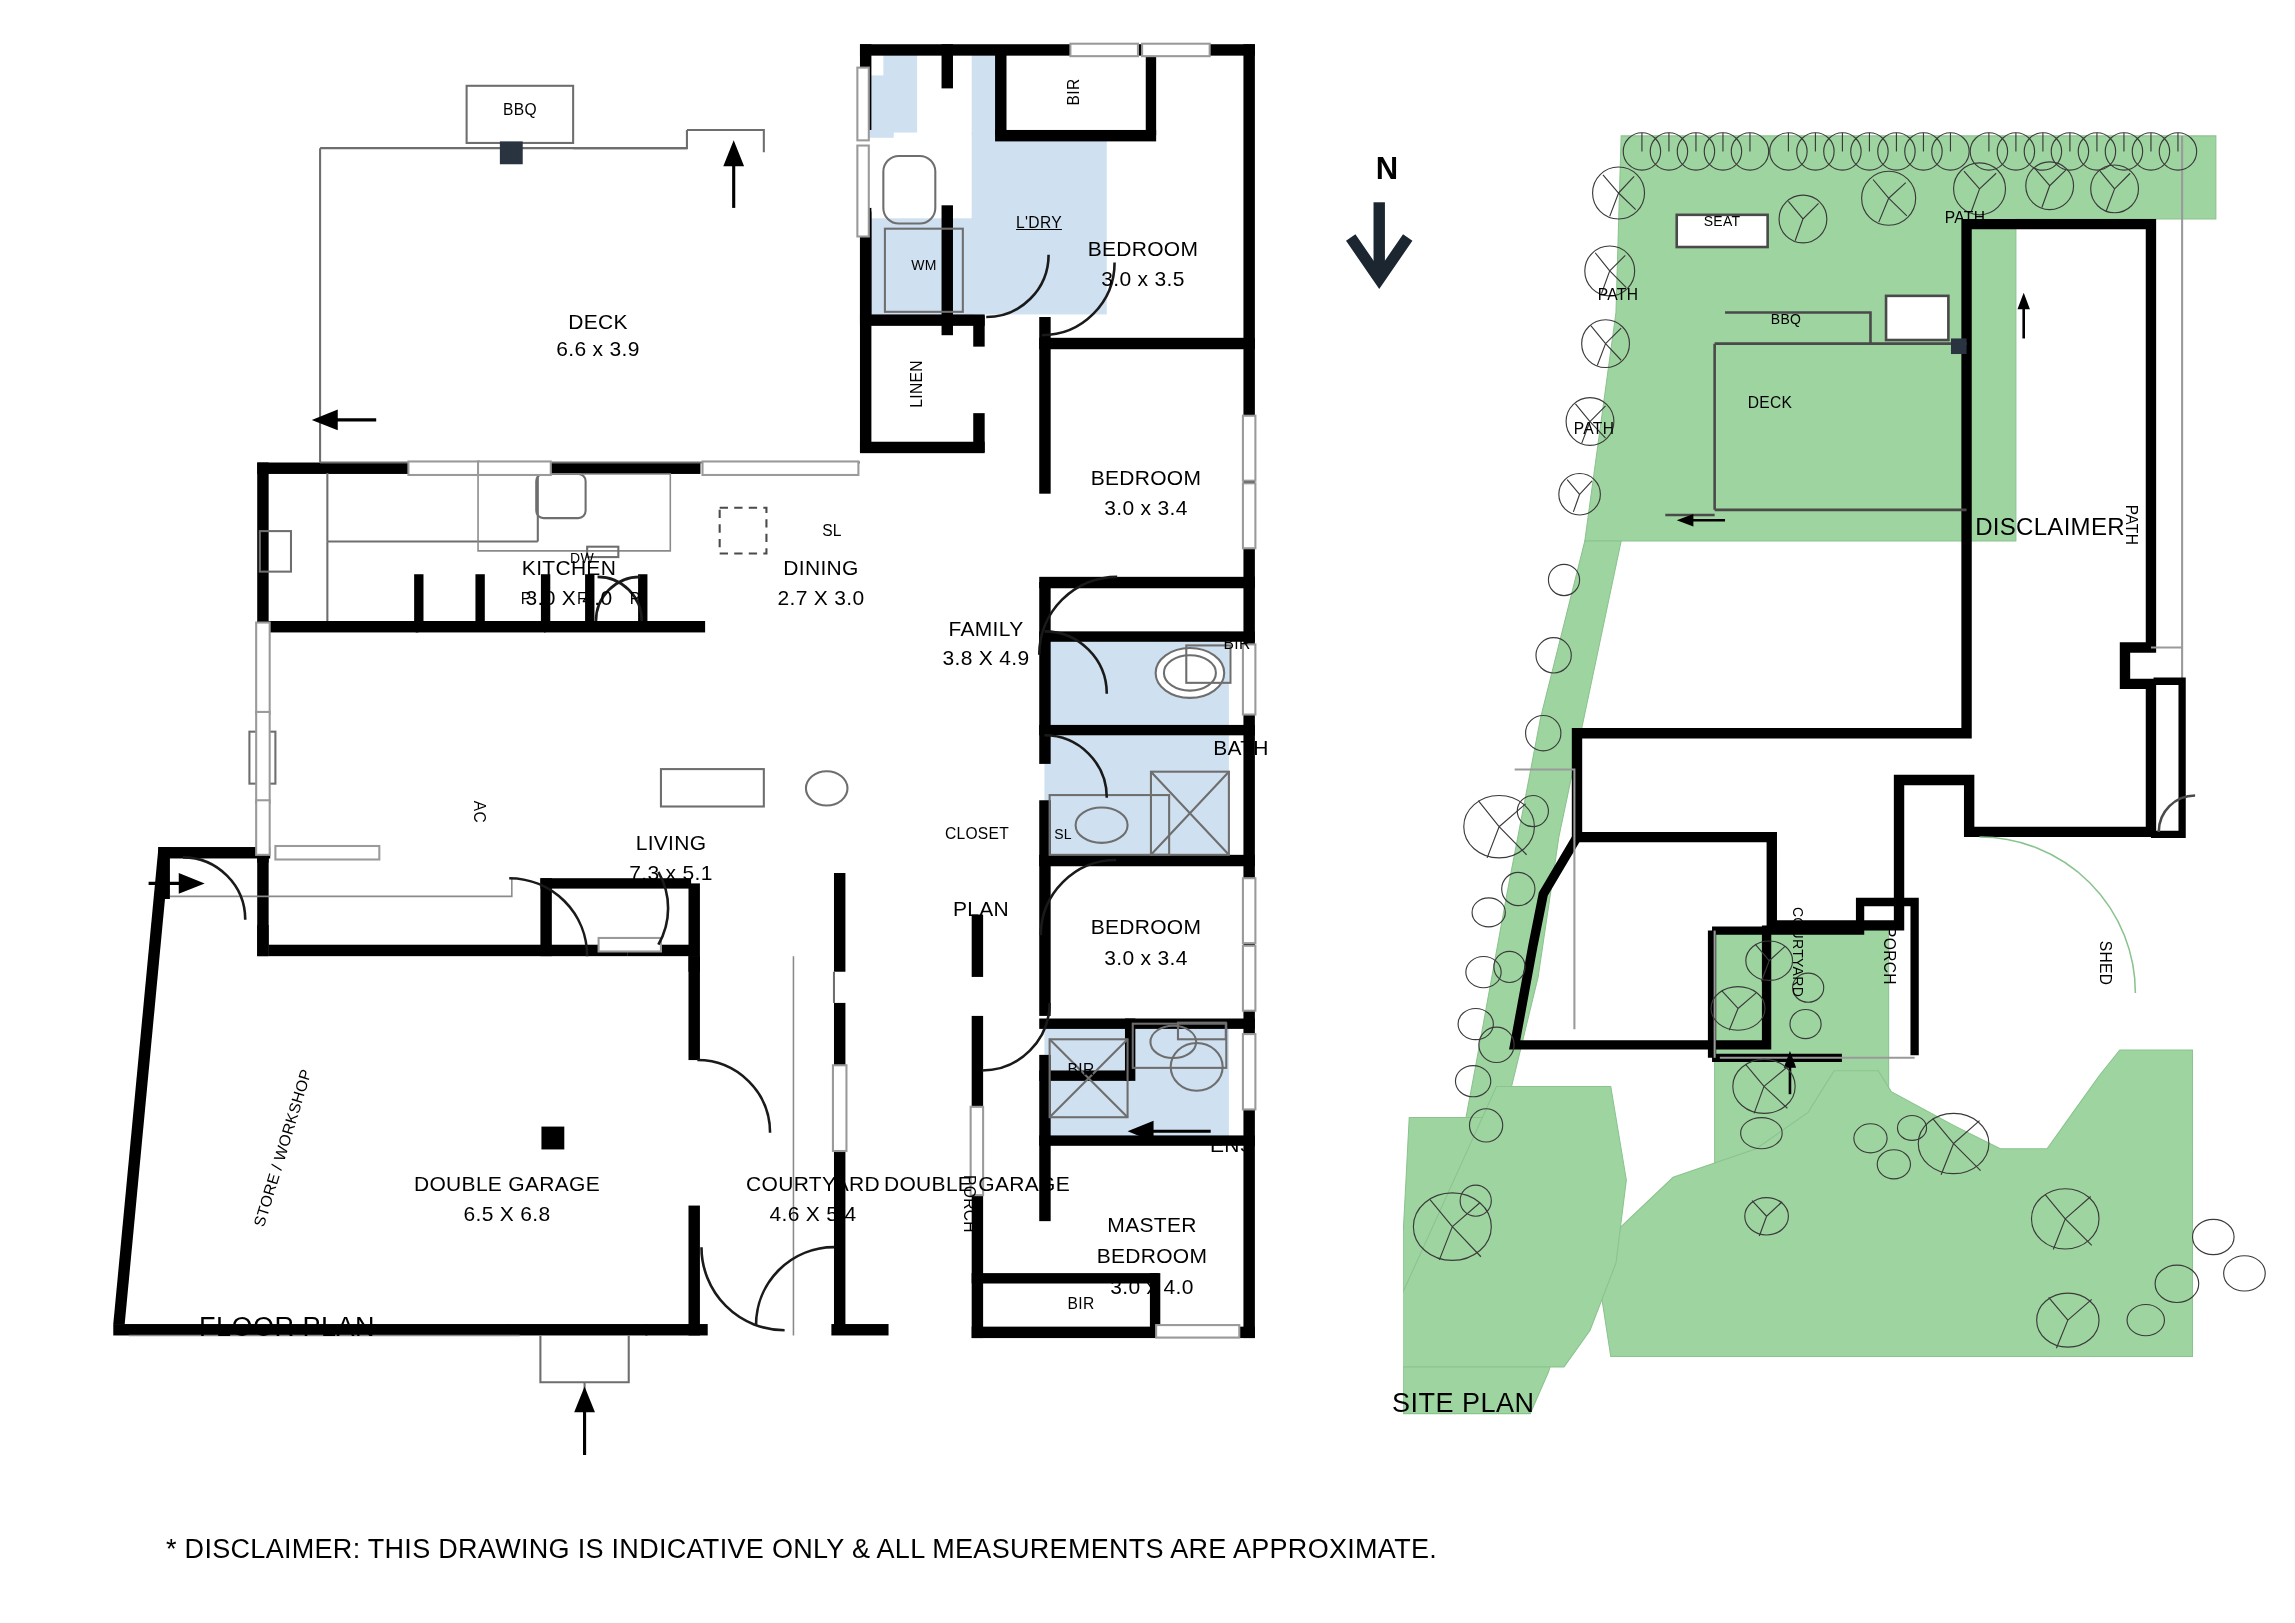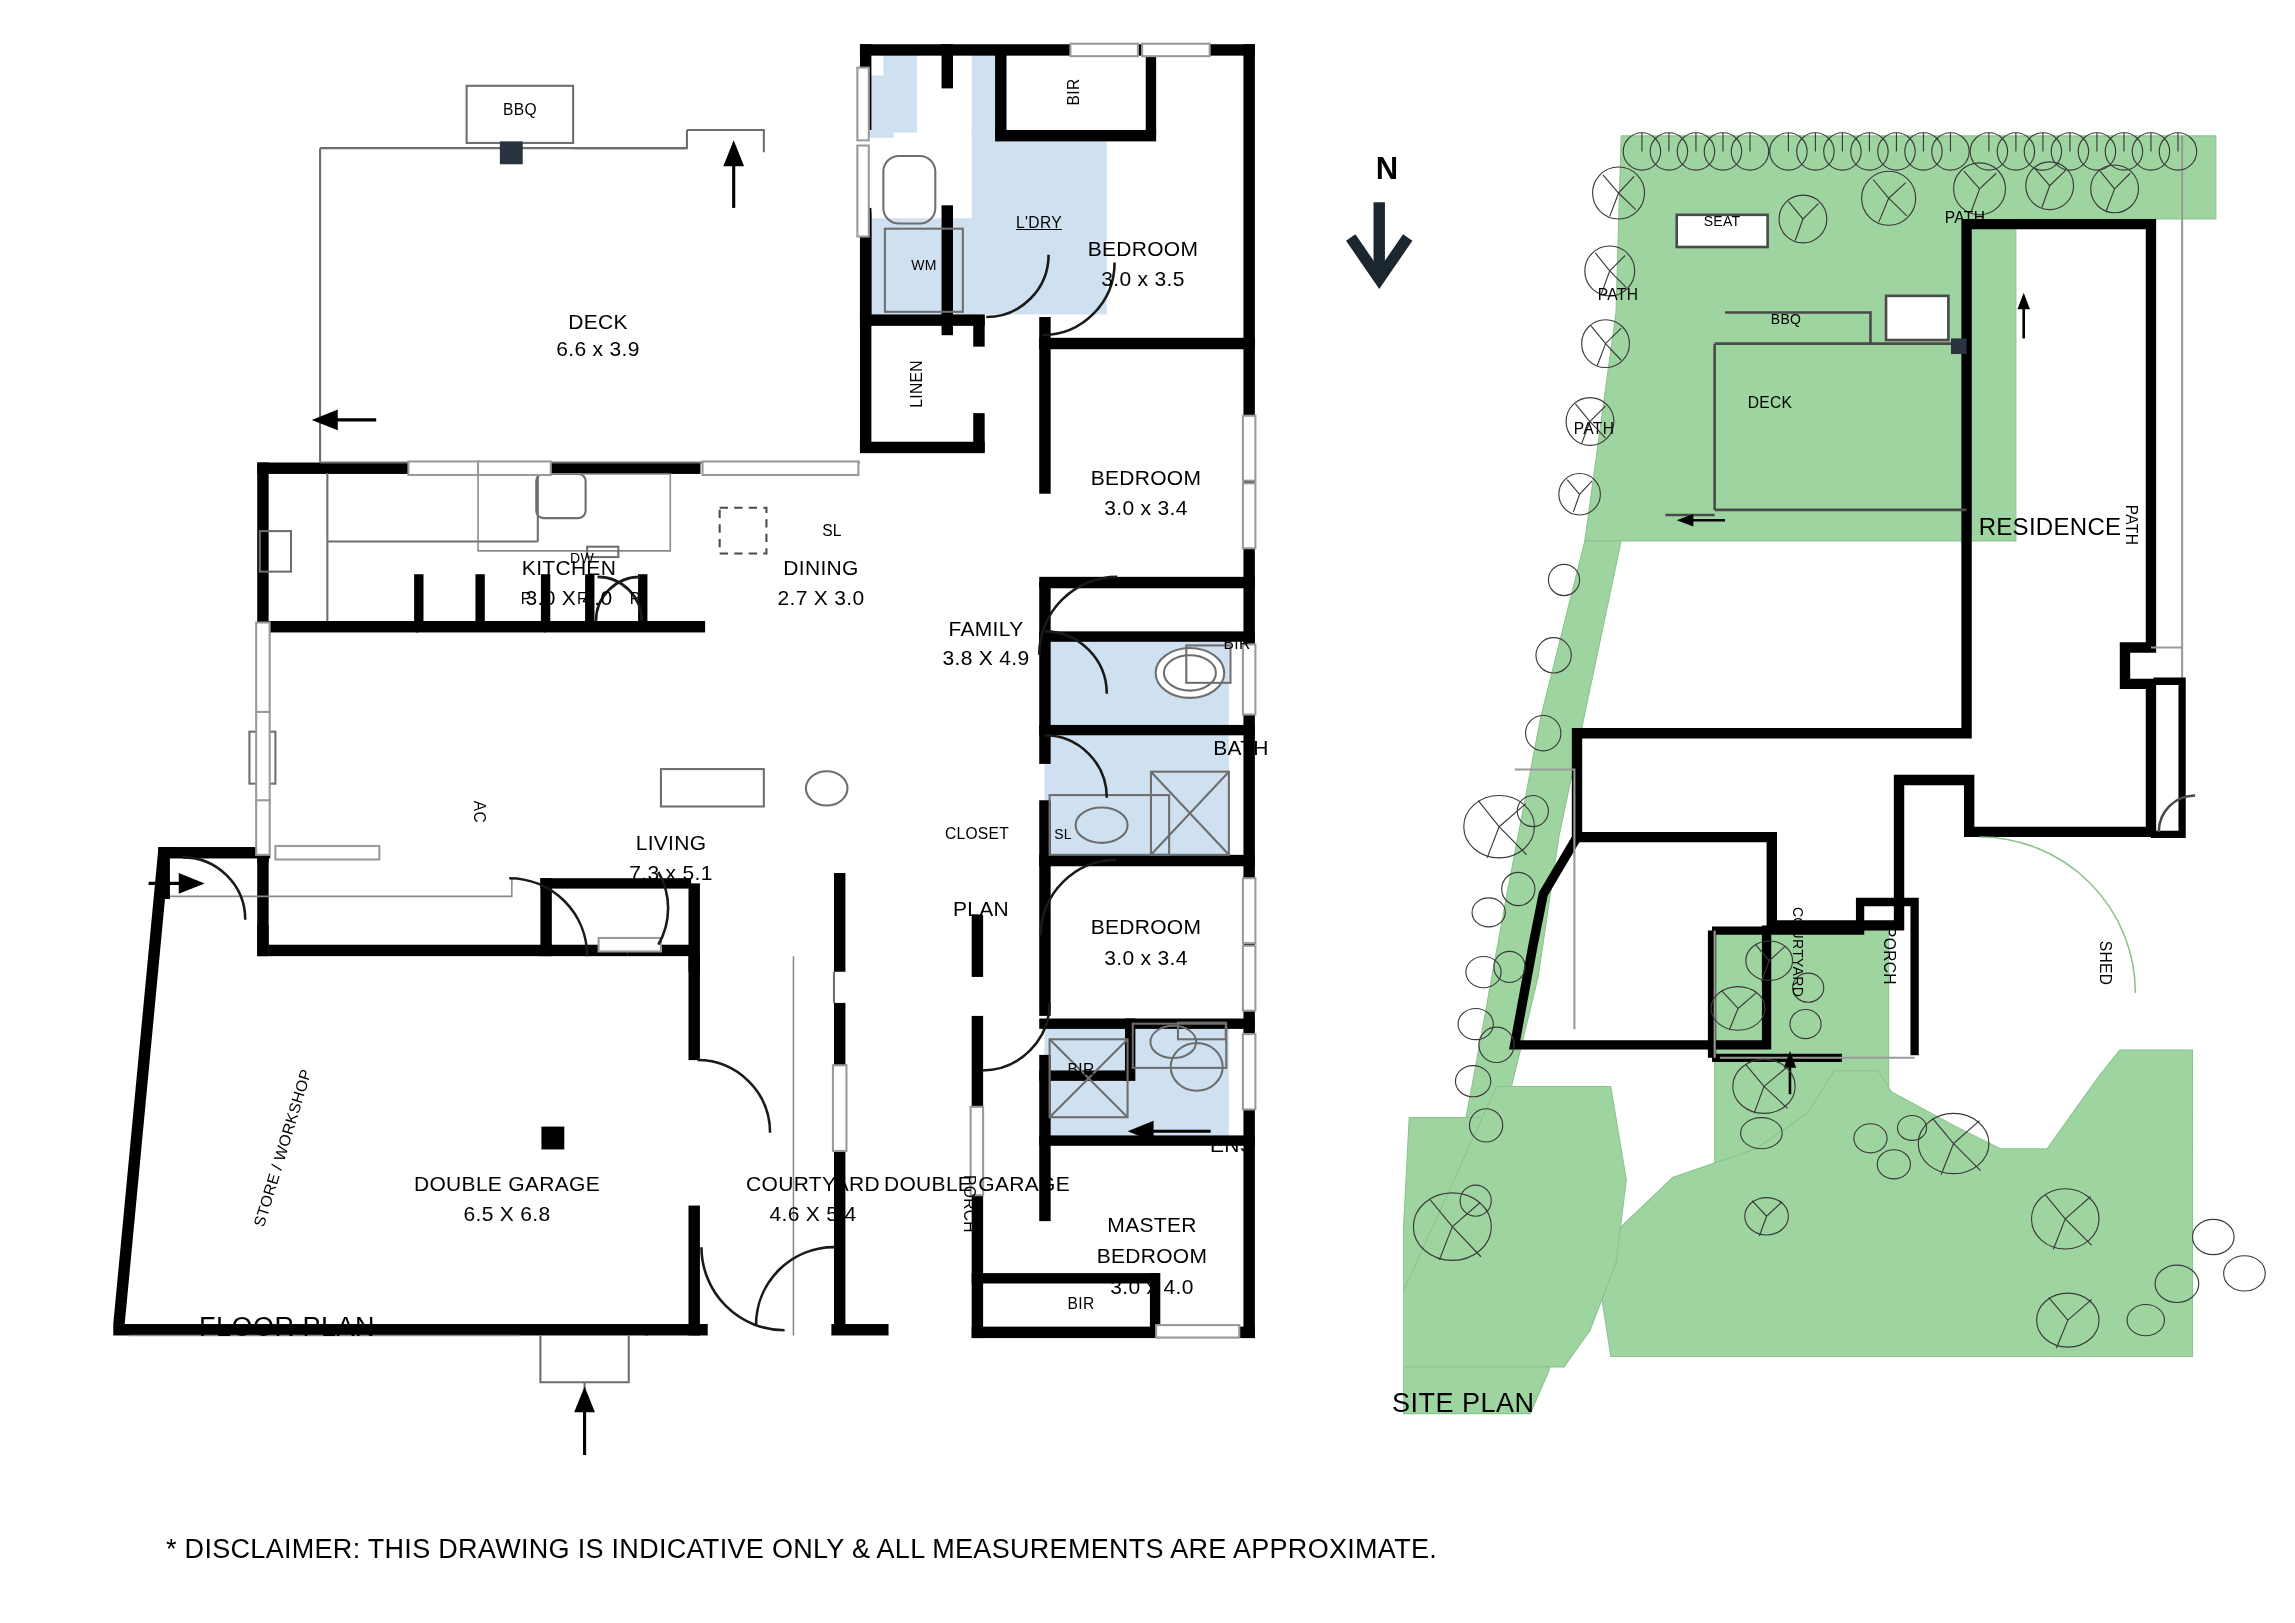--- a/index.html
+++ b/index.html
@@ -549,21 +549,21 @@
     </g>
   </g>
 </svg>
 
 <div class="lbl ctr xs" style="left:1722px;top:221px;">SEAT</div>
 <div class="lbl ctr sm" style="left:1965px;top:218px;">PATH</div>
 <div class="lbl ctr sm" style="left:1618px;top:295px;">PATH</div>
 <div class="lbl ctr sm" style="left:1594px;top:429px;">PATH</div>
 <div class="lbl ctr xs" style="left:1786px;top:319px;">BBQ</div>
 <div class="lbl ctr sm" style="left:1770px;top:403px;">DECK</div>
-<div class="lbl ctr big" style="left:2050px;top:527px;">RESIDENCE</div>
+<div class="lbl ctr big" style="left:2050px;top:527px;">DISCLAIMER</div>
 <div class="lbl ctr sm vert-cw" style="left:2131px;top:525px;">PATH</div>
 <div class="lbl ctr xs vert-cw" style="left:1798px;top:952px;">COURTYARD</div>
 <div class="lbl ctr sm vert-cw" style="left:1889px;top:956px;">PORCH</div>
 <div class="lbl ctr sm vert-cw" style="left:2105px;top:963px;">SHED</div>
 
 <div class="lbl plan-title" style="left:1392px;top:1388px;">SITE PLAN</div>
 
 <div class="lbl disclaimer" style="left:166px;top:1534px;">* DISCLAIMER: THIS DRAWING IS INDICATIVE ONLY &amp; ALL MEASUREMENTS ARE APPROXIMATE.</div>
 
 </div>

